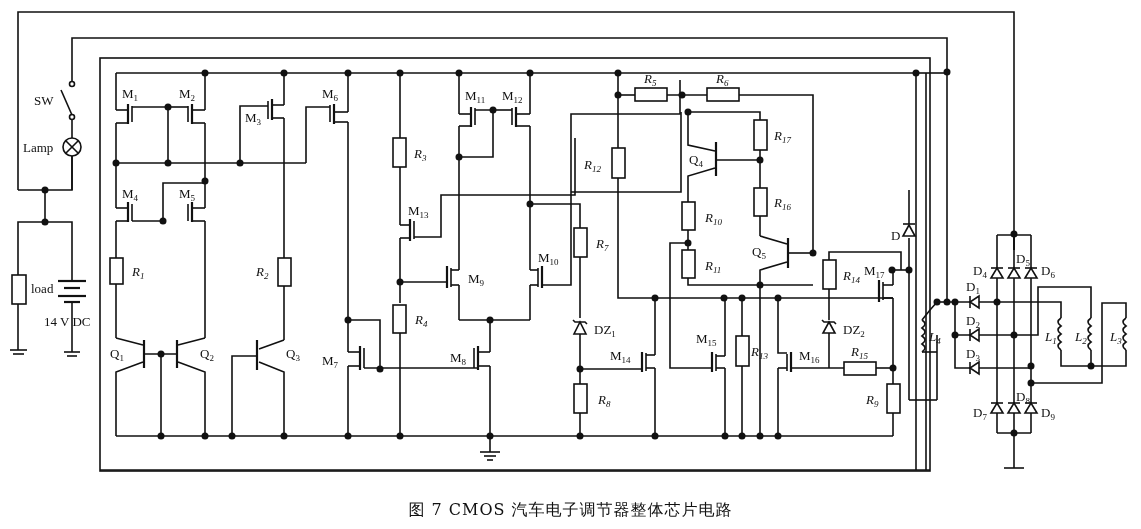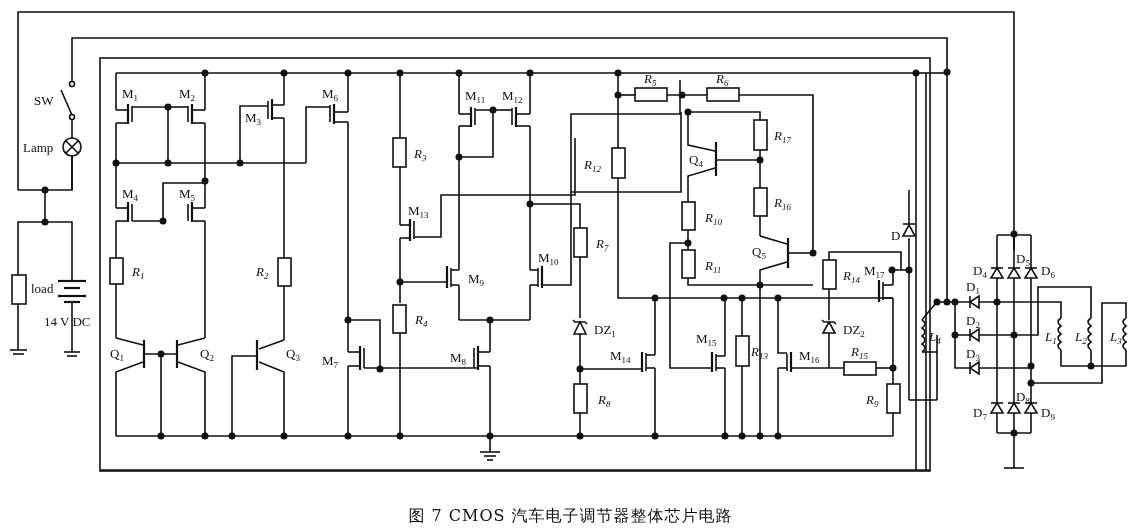--- a/index.html
+++ b/index.html
@@ -5,21 +5,21 @@
   html, body { margin: 0; padding: 0; background: #ffffff; }
   body { width: 1141px; height: 529px; position: relative; overflow: hidden; font-family: "Liberation Serif", serif; }
   svg { position: absolute; left: 0; top: 0; }
   .w { stroke: #111; stroke-width: 1.6; fill: none; }
   .wt { stroke: #111; stroke-width: 2.2; fill: none; }
   .comp { stroke: #111; stroke-width: 1.6; fill: #fff; }
   .dot { fill: #111; }
   .lbl { font-family: "Liberation Serif", serif; font-size: 13px; fill: #111; }
   .lbl-i { font-family: "Liberation Serif", serif; font-size: 13px; font-style: italic; fill: #111; }
   .sub { font-size: 9px; }
-  .caption { position: absolute; left: 0; width: 1141px; top: 500px; text-align: center; font-family: "DejaVu Serif", serif; font-size: 16px; color: #111; letter-spacing: 1px; margin-top: 6px; }
+  .caption { position: absolute; left: 0; width: 1141px; top: 500px; text-align: center; font-family: "DejaVu Serif", serif; font-size: 16px; color: #111; letter-spacing: 1px; }
 </style>
 </head>
 <body>
 
 <svg width="1141" height="529" viewBox="0 0 1141 529">
 
   <g>
     <polyline class="w" points="18,190 18,12 1014,12 1014,250"></polyline>
     <polyline class="w" points="72,83 72,38 947,38 947,72"></polyline>
     <polyline class="w" points="18,190 72,190 72,150"></polyline>

